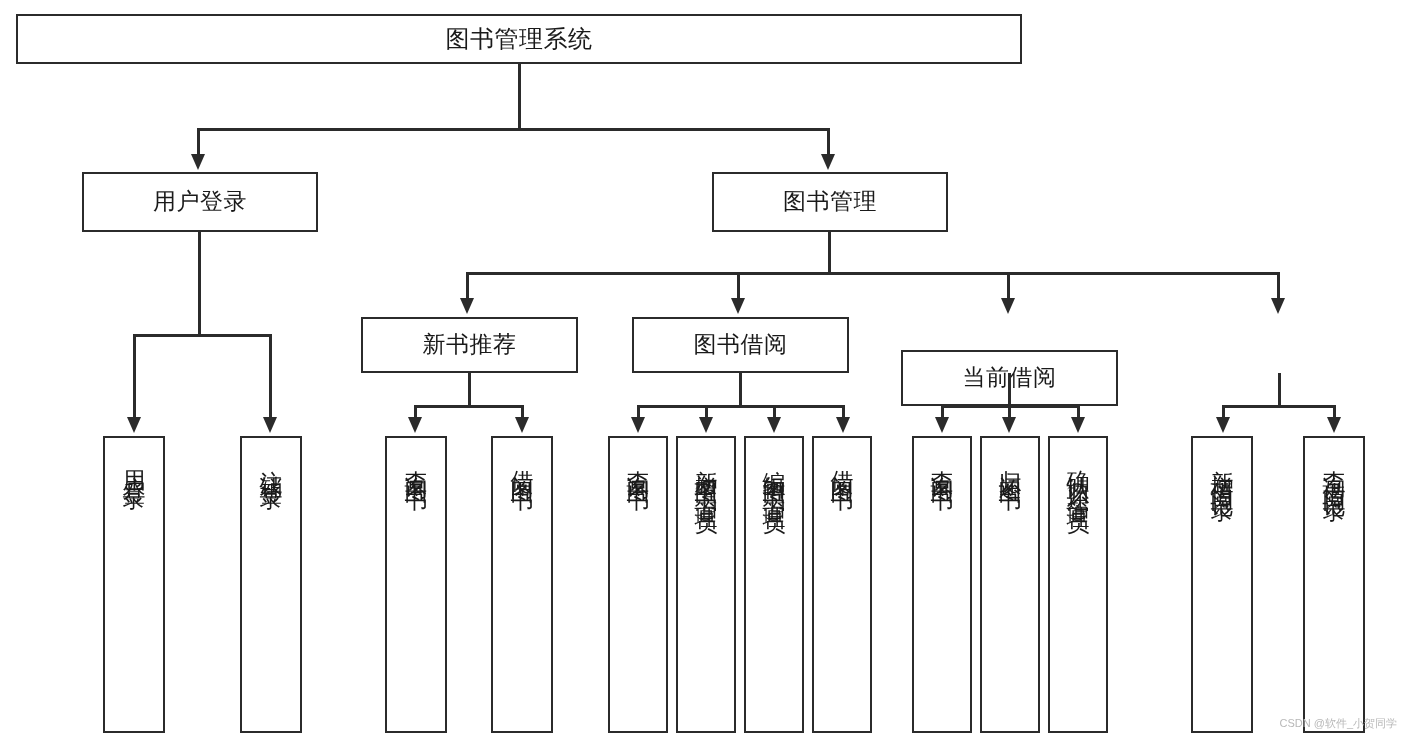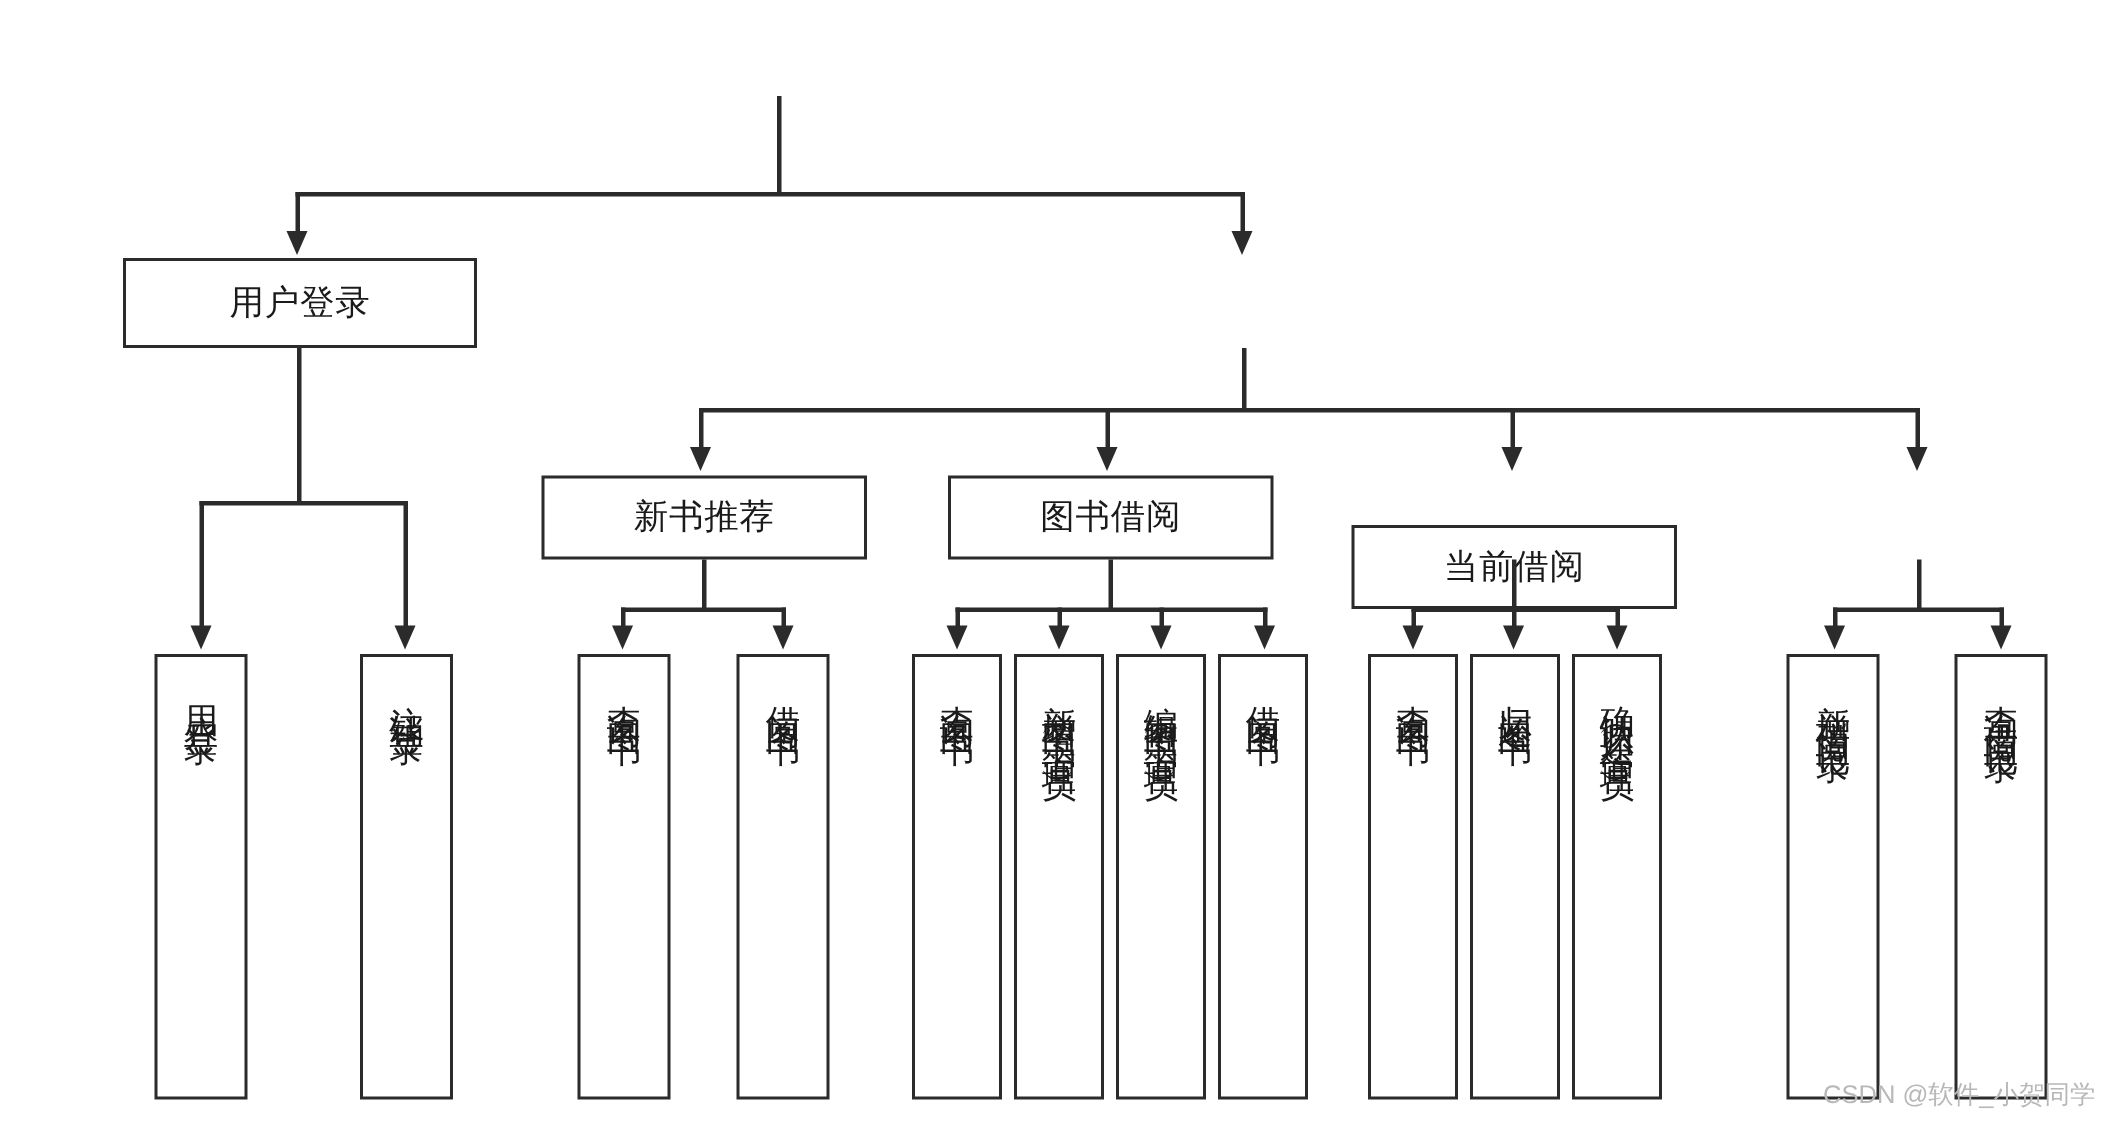--- a/index.html
+++ b/index.html
@@ -73,47 +73,53 @@
     height: 0;
     border-left: 7px solid transparent;
     border-right: 7px solid transparent;
     border-top: 16px solid #2b2b2b;
   }
 
   
   #watermark {
     position: absolute;
     right: 8px;
-    bottom: 6px;
-    font-size: 17px;
+    bottom: 16px;
+    font-size: 11px;
     color: #b8b8b8;
     white-space: nowrap;
     pointer-events: none;
   }
 </style>
 </head>
 <body>
 
 <div id="canvas">
 
+  <div class="node root horiz" style="left:16px; top:14px; width:1006px; height:50px;">
+    <span class="label">图书管理系统</span>
+  </div>
 
   <div class="edge v" style="left:518px; top:64px; width:3px; height:65px;"></div>
 
   <div class="edge h" style="left:197px; top:128px; width:632px; height:3px;"></div>
 
   <div class="edge v" style="left:197px; top:128px; width:3px; height:28px;"></div>
   <div class="arrow" style="left:191px; top:154px;"></div>
 
   <div class="edge v" style="left:827px; top:128px; width:3px; height:28px;"></div>
   <div class="arrow" style="left:821px; top:154px;"></div>
 
   <div class="node horiz" style="left:82px; top:172px; width:236px; height:60px;">
     <span class="label">用户登录</span>
   </div>
 
+  <div class="node horiz" style="left:712px; top:172px; width:236px; height:60px;">
+    <span class="label">图书管理</span>
+  </div>
 
   <div class="edge v" style="left:198px; top:232px; width:3px; height:104px;"></div>
   <div class="edge h" style="left:133px; top:334px; width:138px; height:3px;"></div>
   <div class="edge v" style="left:133px; top:334px; width:3px; height:85px;"></div>
   <div class="arrow" style="left:127px; top:417px;"></div>
   <div class="edge v" style="left:269px; top:334px; width:3px; height:85px;"></div>
   <div class="arrow" style="left:263px; top:417px;"></div>
 
   <div class="edge v" style="left:828px; top:232px; width:3px; height:42px;"></div>
   <div class="edge h" style="left:466px; top:272px; width:814px; height:3px;"></div>

